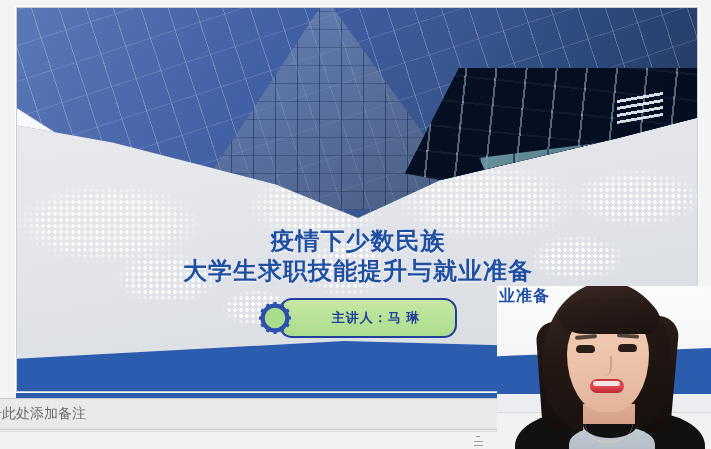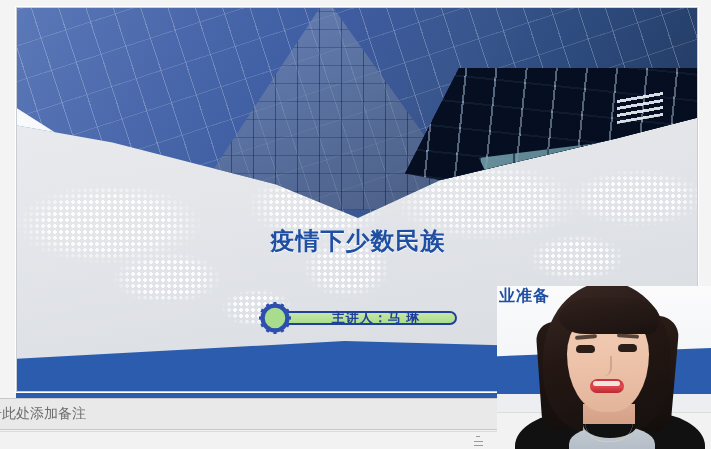--- a/index.html
+++ b/index.html
@@ -230,21 +230,21 @@
     position: relative;
     z-index: 2;
     width: 32px;
     height: 32px;
     margin-right: -12px;
     display: block;
   }
   .pill {
     position: relative;
     z-index: 1;
-    height: 14px;
+    height: 40px;
     min-width: 178px;
     padding: 0 18px 0 34px;
     border: 2px solid #20409a;
     border-radius: 13px;
     background: linear-gradient(180deg, #c7e7a4 0%, #aadd8e 100%);
     display: flex;
     align-items: center;
     justify-content: center;
     color: #20409a;
     font-size: 13px;
@@ -535,20 +535,21 @@
         <div class="tower-right"></div>
         <div class="panes-teal"></div>
         <div class="louvre l1"></div>
         <div class="louvre l2"></div>
         <div class="wedge-left"></div>
       </div>
 
 
       <div class="title-block">
         <div class="title-line l1">疫情下少数民族</div>
+        <div class="title-line l2">大学生求职技能提升与就业准备</div>
       </div>
 
       <div class="presenter-wrap">
         <div class="presenter-badge">
           <svg class="gear-icon" viewBox="0 0 32 32">
             <g fill="#2d4fae">
               <circle cx="16" cy="16" r="14.5"></circle>
               <g>
                 <rect x="14.4" y="0" width="3.2" height="32"></rect>
                 <rect x="14.4" y="0" width="3.2" height="32" transform="rotate(30 16 16)"></rect>

